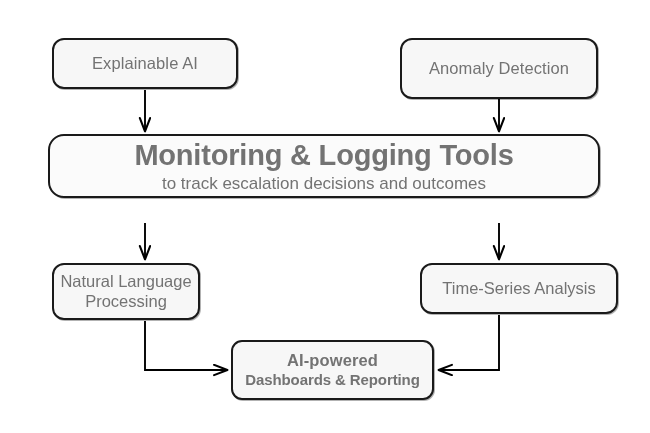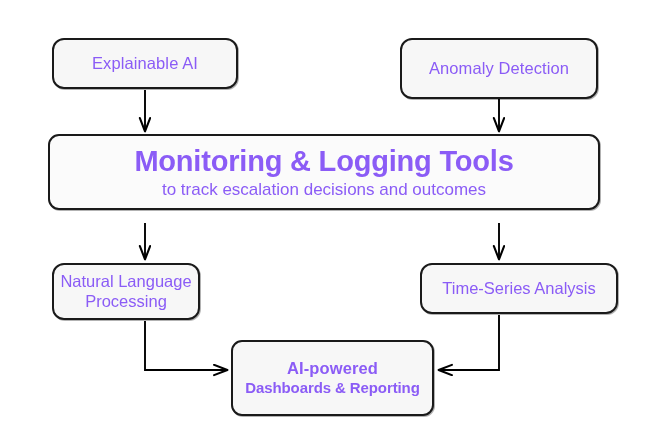--- a/index.html
+++ b/index.html
@@ -19,21 +19,21 @@
     position: absolute;
     box-sizing: border-box;
     background: #f7f7f7;
     border: 2px solid #1a1a1a;
     border-radius: 12px;
     display: flex;
     flex-direction: column;
     align-items: center;
     justify-content: center;
     text-align: center;
-    color: #8b5cf6;
+    color: #737373;
     box-shadow: 1px 1px 0 rgba(0,0,0,0.30);
   }
   .node .line {
     display: block;
     line-height: 1.18;
     white-space: nowrap;
   }
 
   
   #node-explainable-ai {
@@ -44,22 +44,22 @@
   }
   #node-explainable-ai .line,
   #node-anomaly-detection .line {
     font-size: 16.5px;
     font-weight: 400;
     letter-spacing: 0.1px;
   }
 
   
   #node-monitoring-logging-tools {
-    left: 48px; top: 134px; width: 552px; height: 76px;
-    border-radius: 11px;
+    left: 48px; top: 134px; width: 552px; height: 64px;
+    border-radius: 16px;
     background: #fbfbfb;
     justify-content: center;
   }
   #node-monitoring-logging-tools .title {
     font-size: 29px;
     font-weight: 700;
     letter-spacing: -0.2px;
     margin-bottom: 2px;
   }
   #node-monitoring-logging-tools .subtitle {
@@ -79,21 +79,21 @@
   #node-time-series-analysis {
     left: 420px; top: 263px; width: 198px; height: 51px;
   }
   #node-time-series-analysis .line {
     font-size: 16.5px;
     font-weight: 400;
   }
 
   
   #node-ai-powered-dashboards {
-    left: 231px; top: 340px; width: 203px; height: 76px;
+    left: 231px; top: 340px; width: 203px; height: 60px;
     border-radius: 11px;
   }
   #node-ai-powered-dashboards .line-1 {
     font-size: 16.5px;
     font-weight: 600;
     letter-spacing: 0.1px;
   }
   #node-ai-powered-dashboards .line-2 {
     font-size: 15px;
     font-weight: 600;

